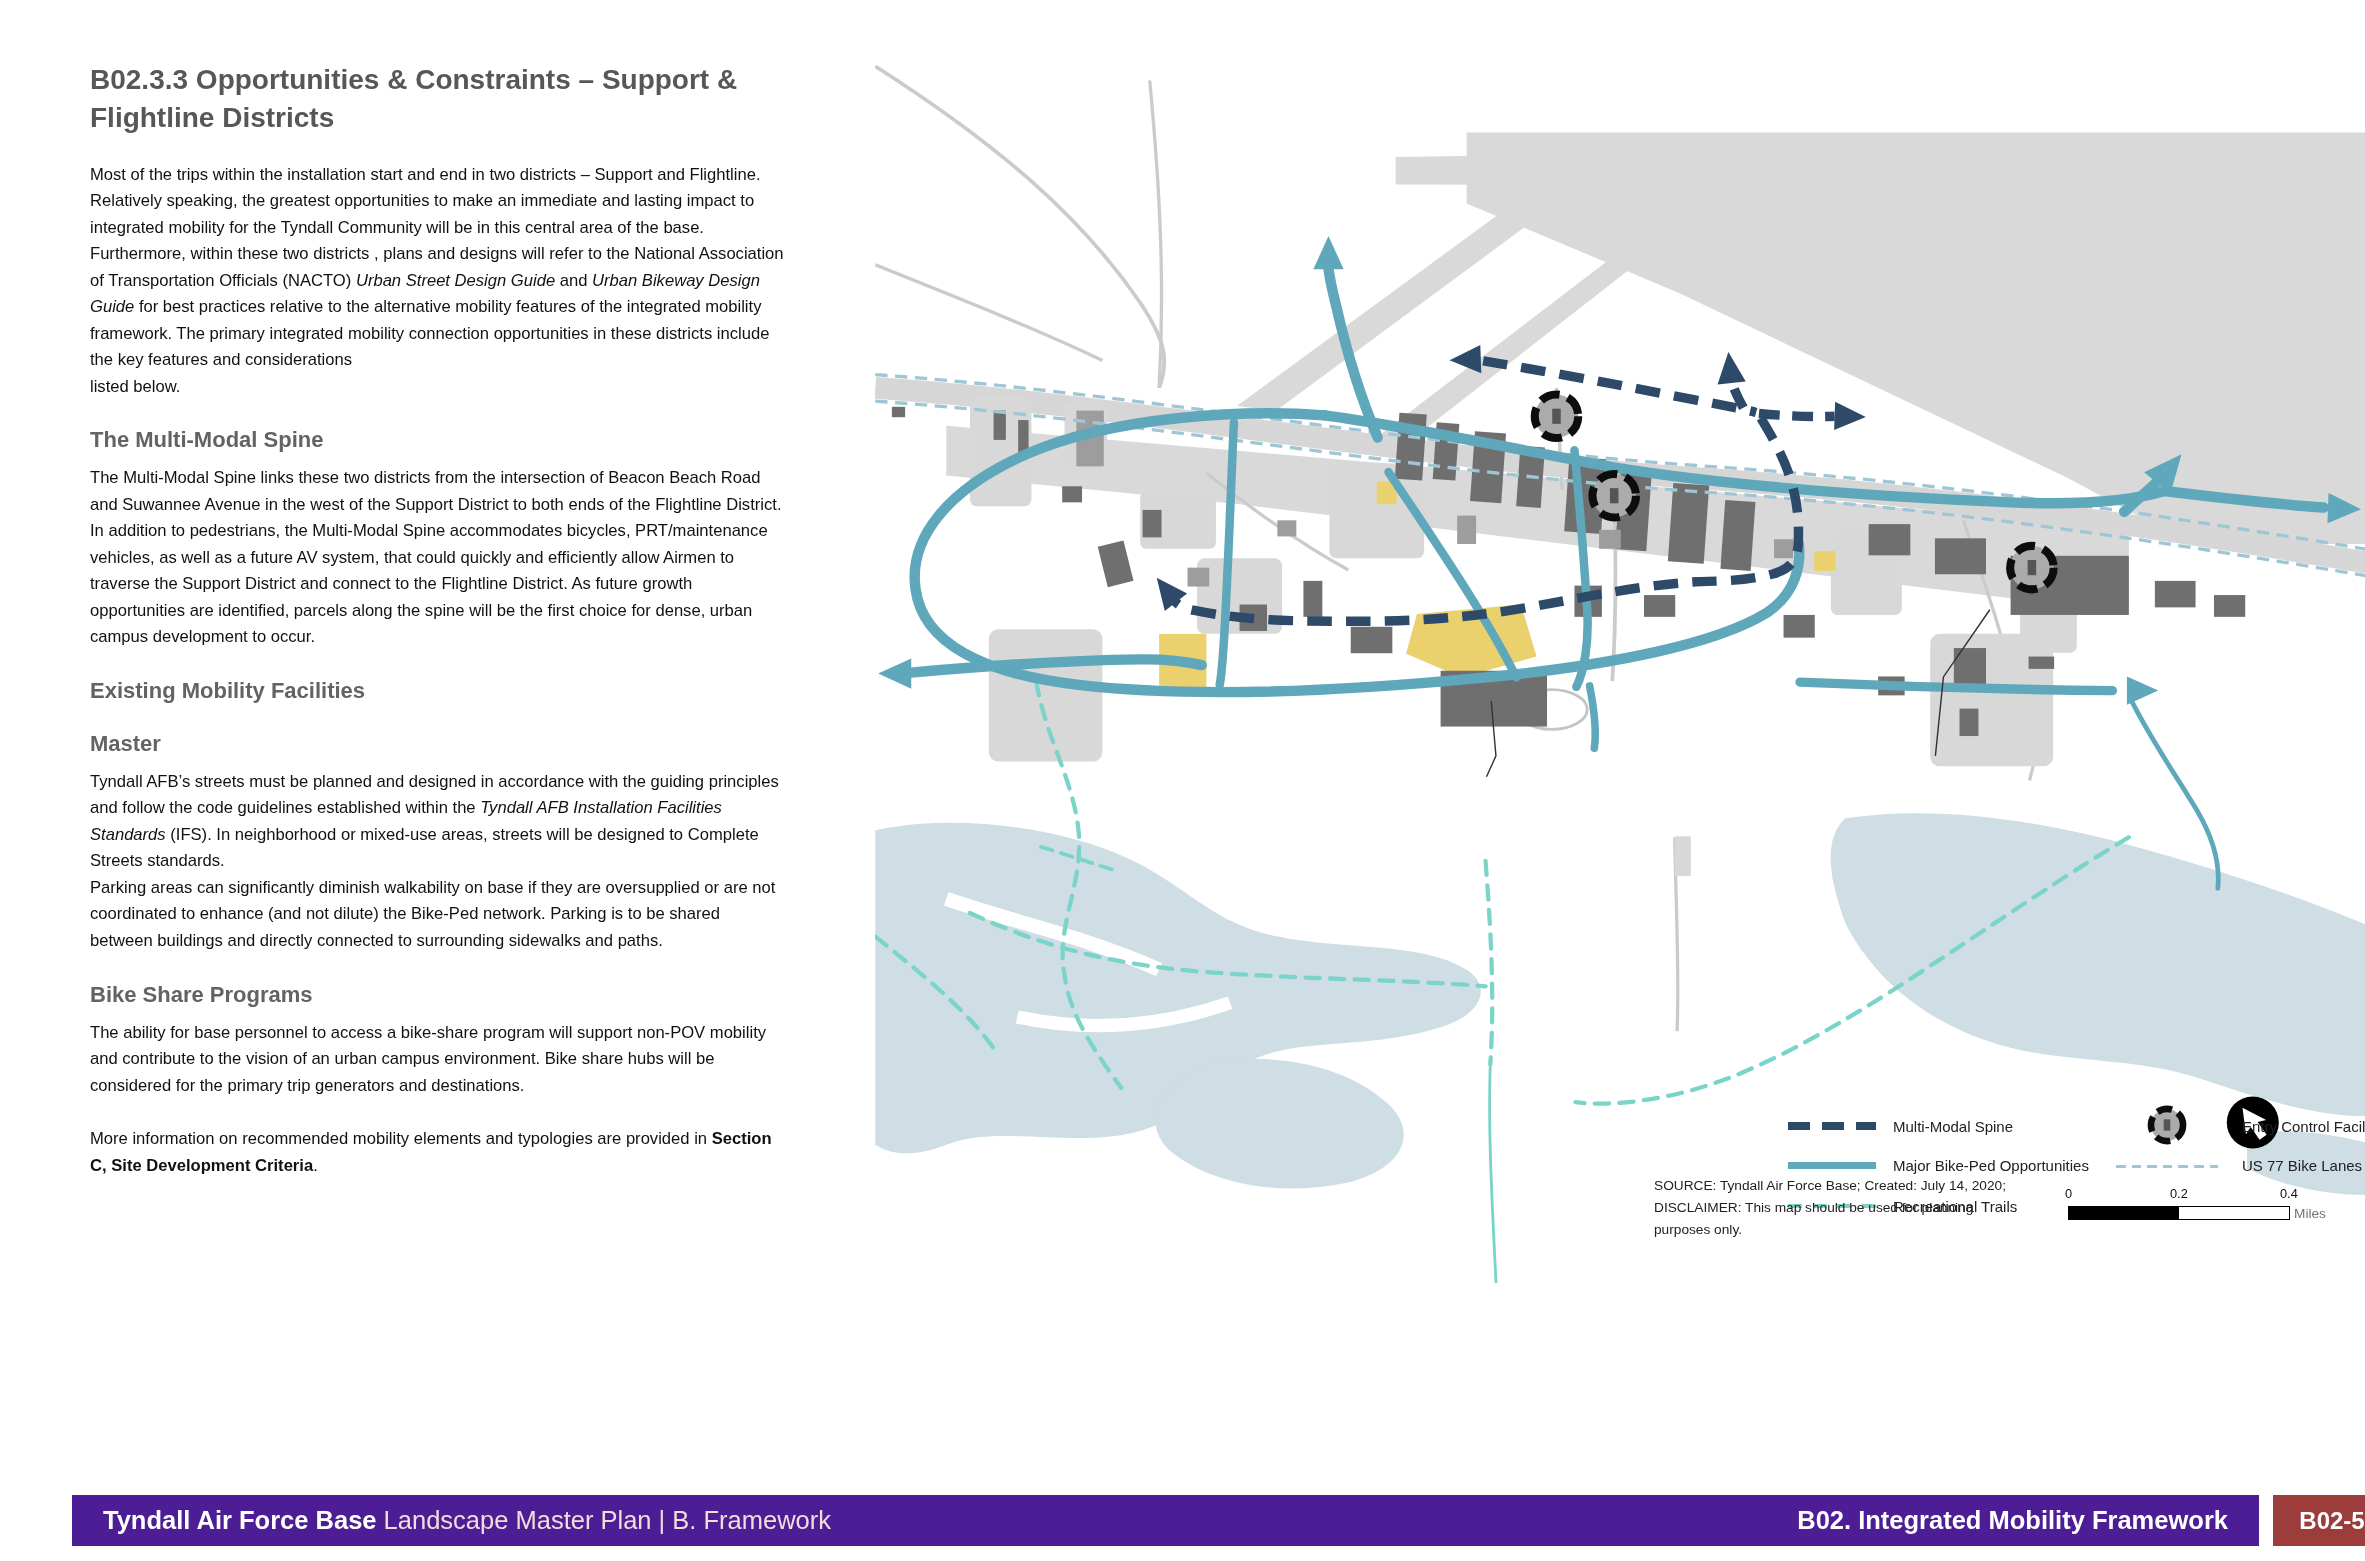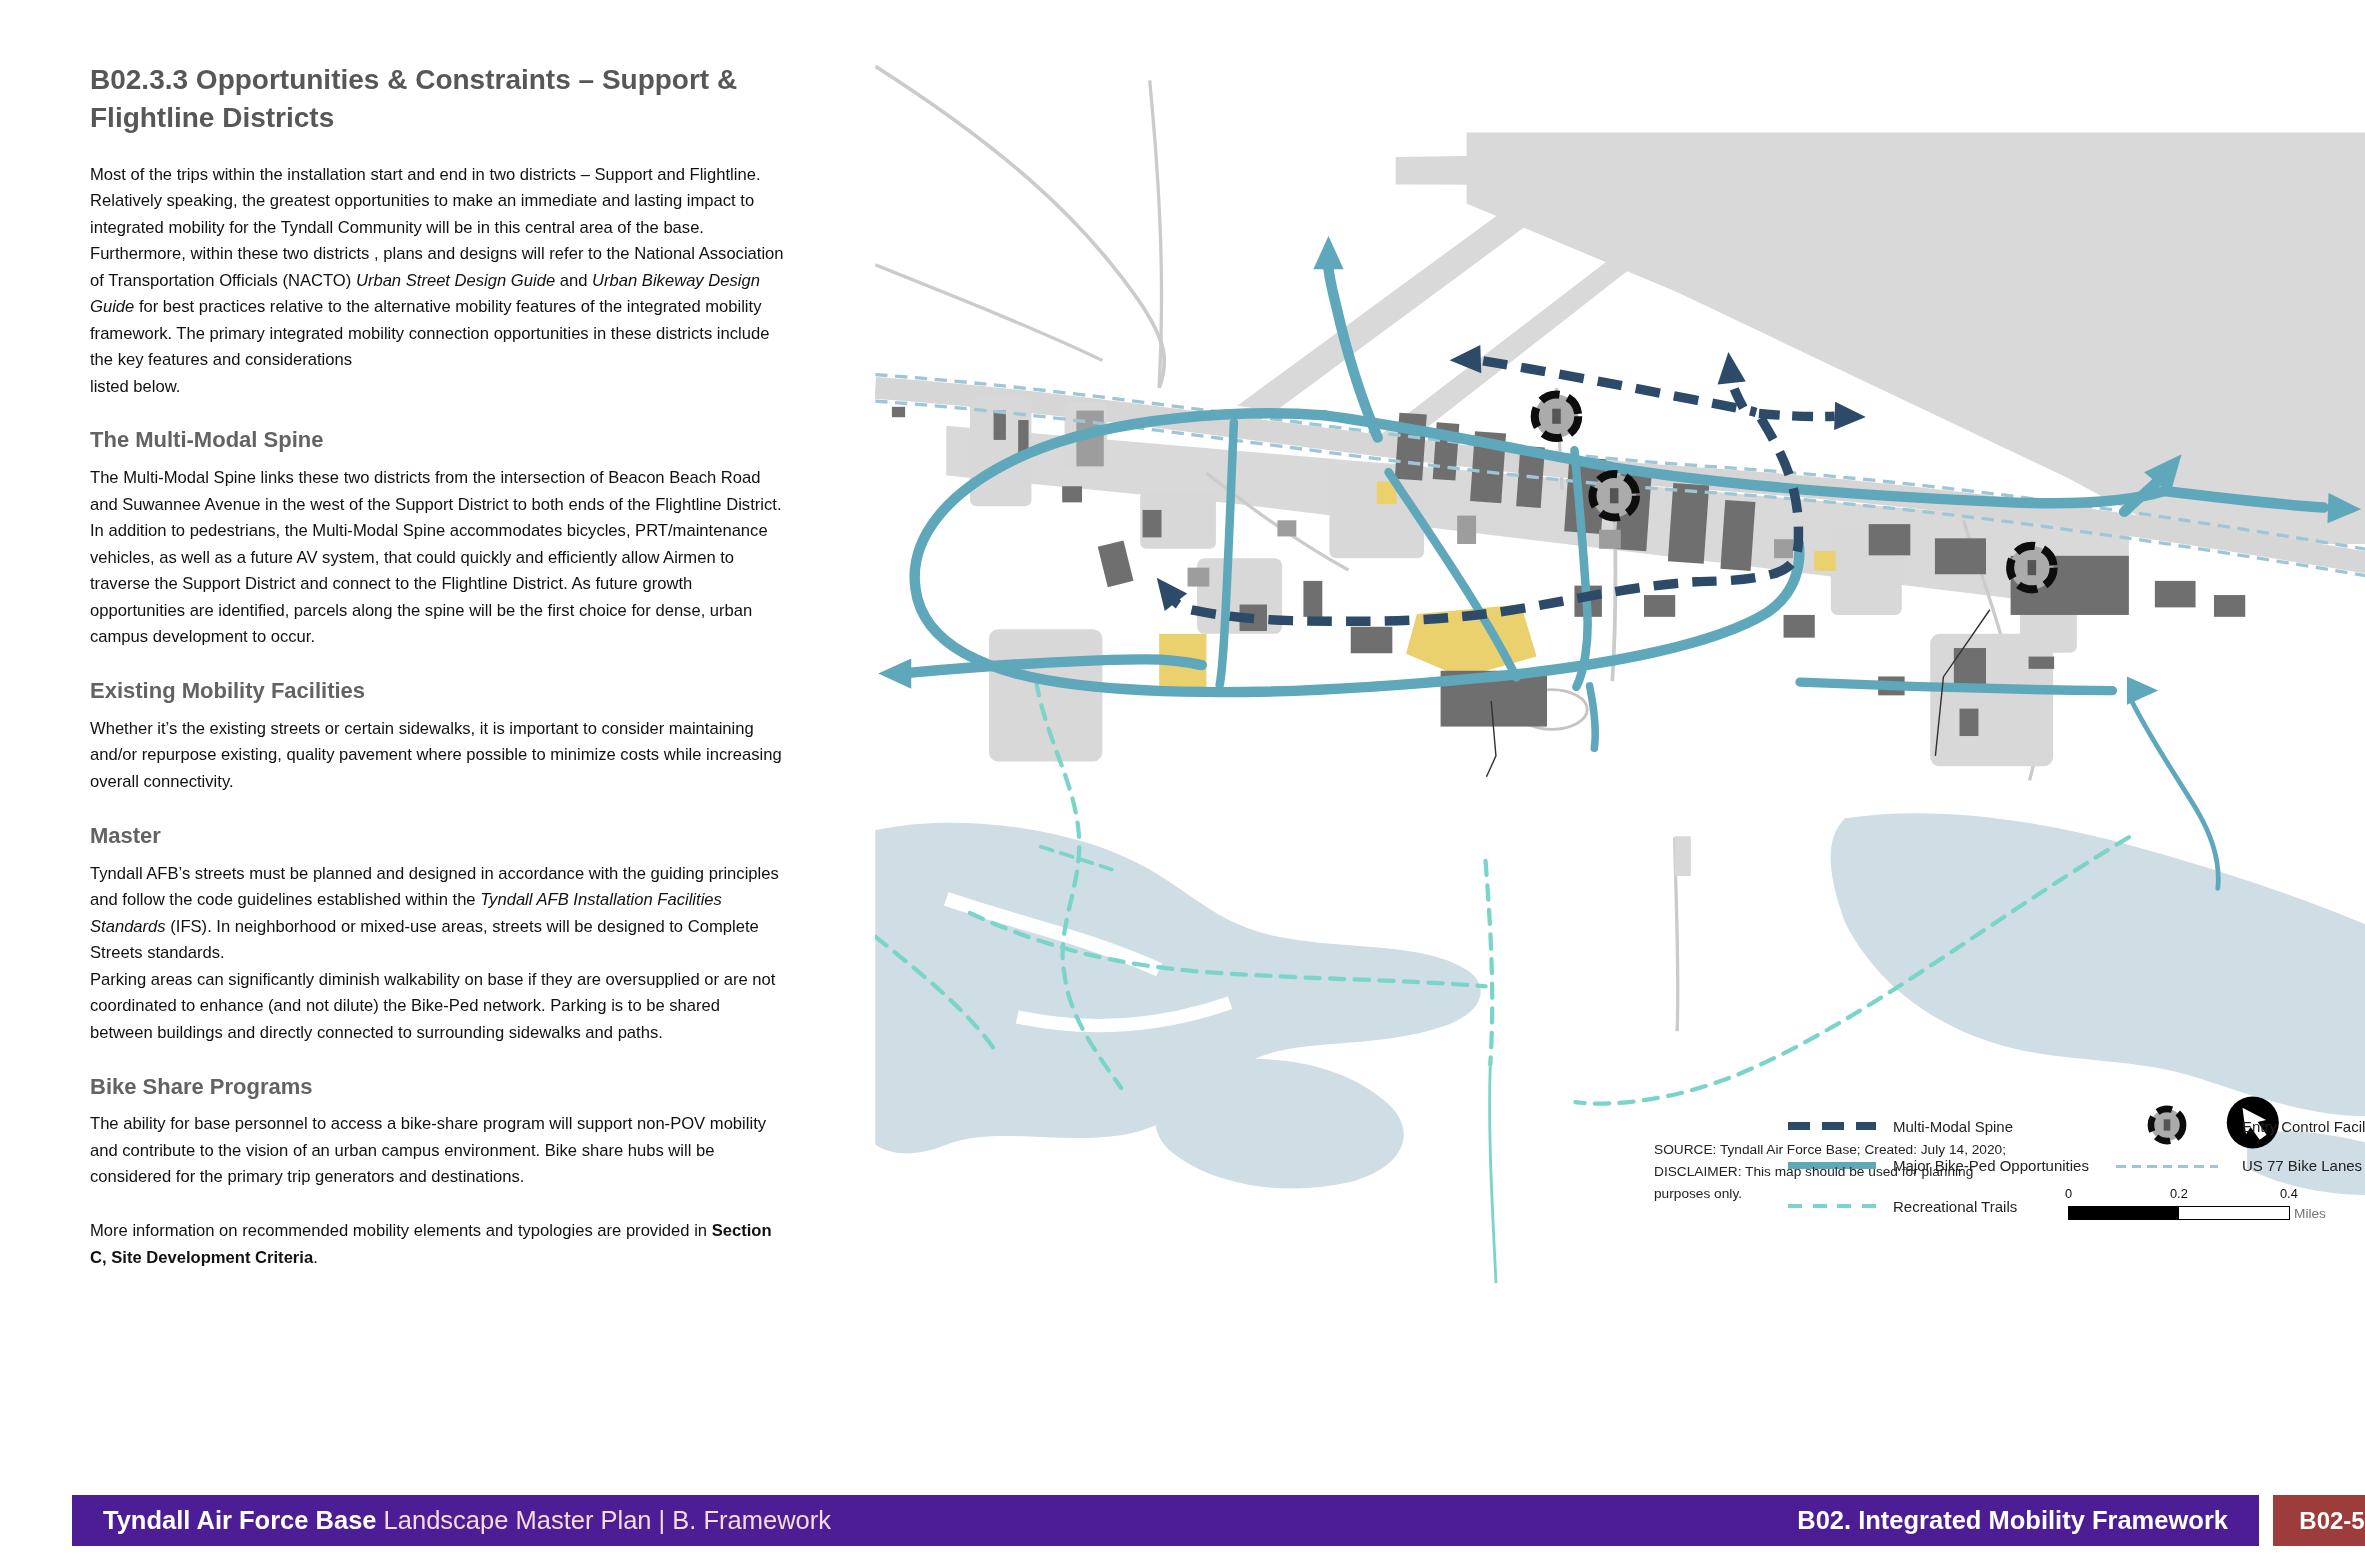--- a/index.html
+++ b/index.html
@@ -32,21 +32,21 @@
   .water{fill:#CFDDE4;}
   .air{fill:#D9D9D9;}
 
   
   .leg-label{position:absolute;font-size:15px;color:#222;white-space:nowrap;}
   .leg-sample{position:absolute;}
   .samp-spine{width:88px;height:7.6px;background:repeating-linear-gradient(90deg,#2E4A69 0 22px,rgba(0,0,0,0) 22px 34px);}
   .samp-teal{width:88px;height:7px;background:#5FA7BA;}
   .samp-mint{width:88px;height:3.8px;background:repeating-linear-gradient(90deg,#7BD4C9 0 14px,rgba(0,0,0,0) 14px 24.6px);}
   .samp-us98{width:102px;height:2.8px;background:repeating-linear-gradient(90deg,#9FC6D4 0 9.5px,rgba(0,0,0,0) 9.5px 15.6px);}
-  .src-line{position:absolute;font-size:13.7px;line-height:22px;color:#222;white-space:nowrap;}
+  .src-line{position:absolute;font-size:13.7px;line-height:22px;color:#222;white-space:nowrap;margin-top:36px;}
   .scale-num{position:absolute;font-size:12.8px;color:#111;}
   .scale-unit{position:absolute;font-size:13.7px;color:#737373;}
   #scalebar{position:absolute;left:2068px;top:1206px;width:222px;height:14px;border:1.9px solid #000;box-sizing:border-box;}
   #scalebar .half-black{position:absolute;left:0;top:0;width:50%;height:100%;background:#000;}
   #scalebar .half-white{position:absolute;right:0;top:0;width:50%;height:100%;background:#fff;}
 
   
   #footer-main{position:absolute;left:72px;top:1495px;width:2187px;height:51px;background:#4c1d95;color:#fff;
      display:flex;align-items:center;justify-content:space-between;padding:0 31px;box-sizing:border-box;}
   #footer-left{font-size:25.5px;}
@@ -62,21 +62,20 @@
 <div id="page">
 
   <div id="article">
     <div class="doc-title">B02.3.3 Opportunities &amp; Constraints – Support &amp; Flightline Districts</div>
     <div class="para">Most of the trips within the installation start and end in two districts – Support and Flightline. Relatively speaking, the greatest opportunities to make an immediate and lasting impact to integrated mobility for the Tyndall Community will be in this central area of the base. Furthermore, within these two districts , plans and designs will refer to the National Association of Transportation Officials (NACTO) <i>Urban Street Design Guide</i> and <i>Urban Bikeway Design Guide</i> for best practices relative to the alternative mobility features of the integrated mobility framework. The primary integrated mobility connection opportunities in these districts include the key features and considerations<br>listed below.</div>
 
     <div class="sec-head">The Multi-Modal Spine</div>
     <div class="para">The Multi-Modal Spine links these two districts from the intersection of Beacon Beach Road and Suwannee Avenue in the west of the Support District to both ends of the Flightline District. In addition to pedestrians, the Multi-Modal Spine accommodates bicycles, PRT/maintenance vehicles, as well as a future AV system, that could quickly and efficiently allow Airmen to traverse the Support District and connect to the Flightline District. As future growth opportunities are identified, parcels along the spine will be the first choice for dense, urban campus development to occur.</div>
 
     <div class="sec-head">Existing Mobility Facilities</div>
-    <div class="para">Whether it’s the existing streets or certain sidewalks, it is important to consider maintaining and/or repurpose existing, quality pavement where possible to minimize costs while increasing overall connectivity.</div>
 
     <div class="sec-head">Master</div>
     <div class="para">Tyndall AFB’s streets must be planned and designed in accordance with the guiding principles and follow the code guidelines established within the <i>Tyndall AFB Installation Facilities Standards</i> (IFS). In neighborhood or mixed-use areas, streets will be designed to Complete Streets standards.</div>
 
     <div class="para">Parking areas can significantly diminish walkability on base if they are oversupplied or are not coordinated to enhance (and not dilute) the Bike-Ped network. Parking is to be shared between buildings and directly connected to surrounding sidewalks and paths.</div>
 
     <div class="sec-head">Bike Share Programs</div>
     <div class="para">The ability for base personnel to access a bike-share program will support non-POV mobility and contribute to the vision of an urban campus environment. Bike share hubs will be considered for the primary trip generators and destinations.</div>
 
     <div class="para closing">More information on recommended mobility elements and typologies are provided in <b>Section C, Site Development Criteria</b>.</div>

